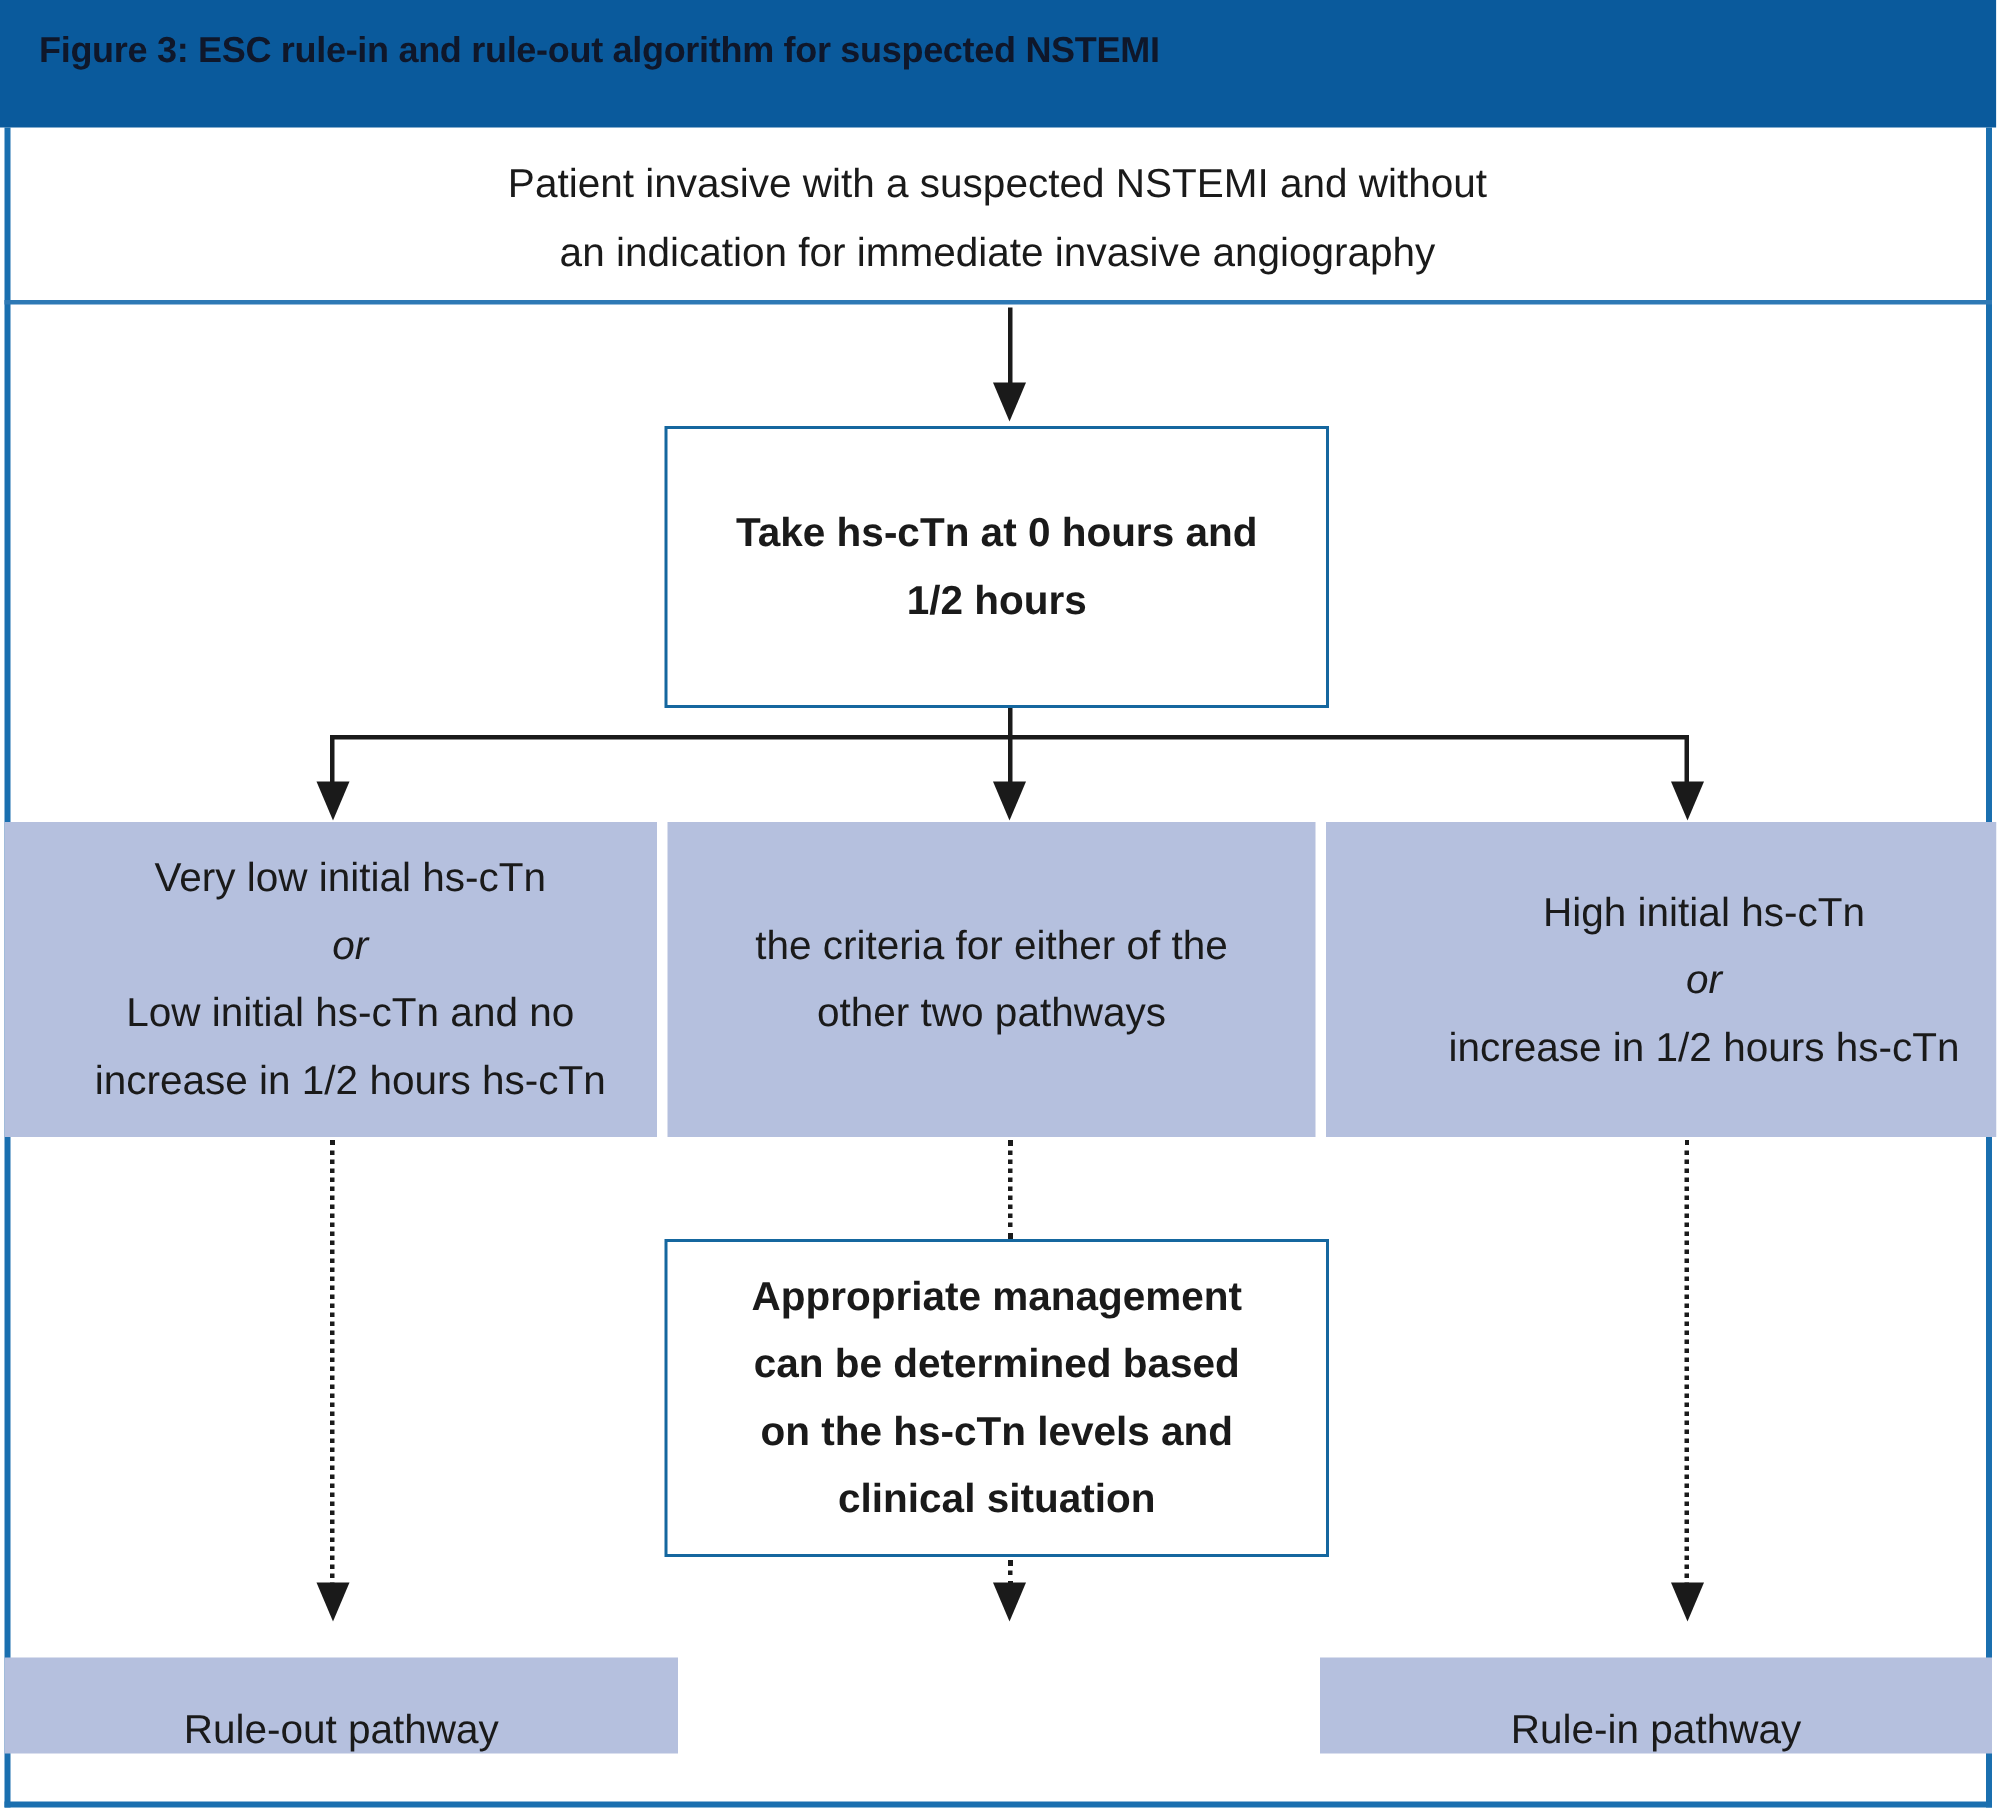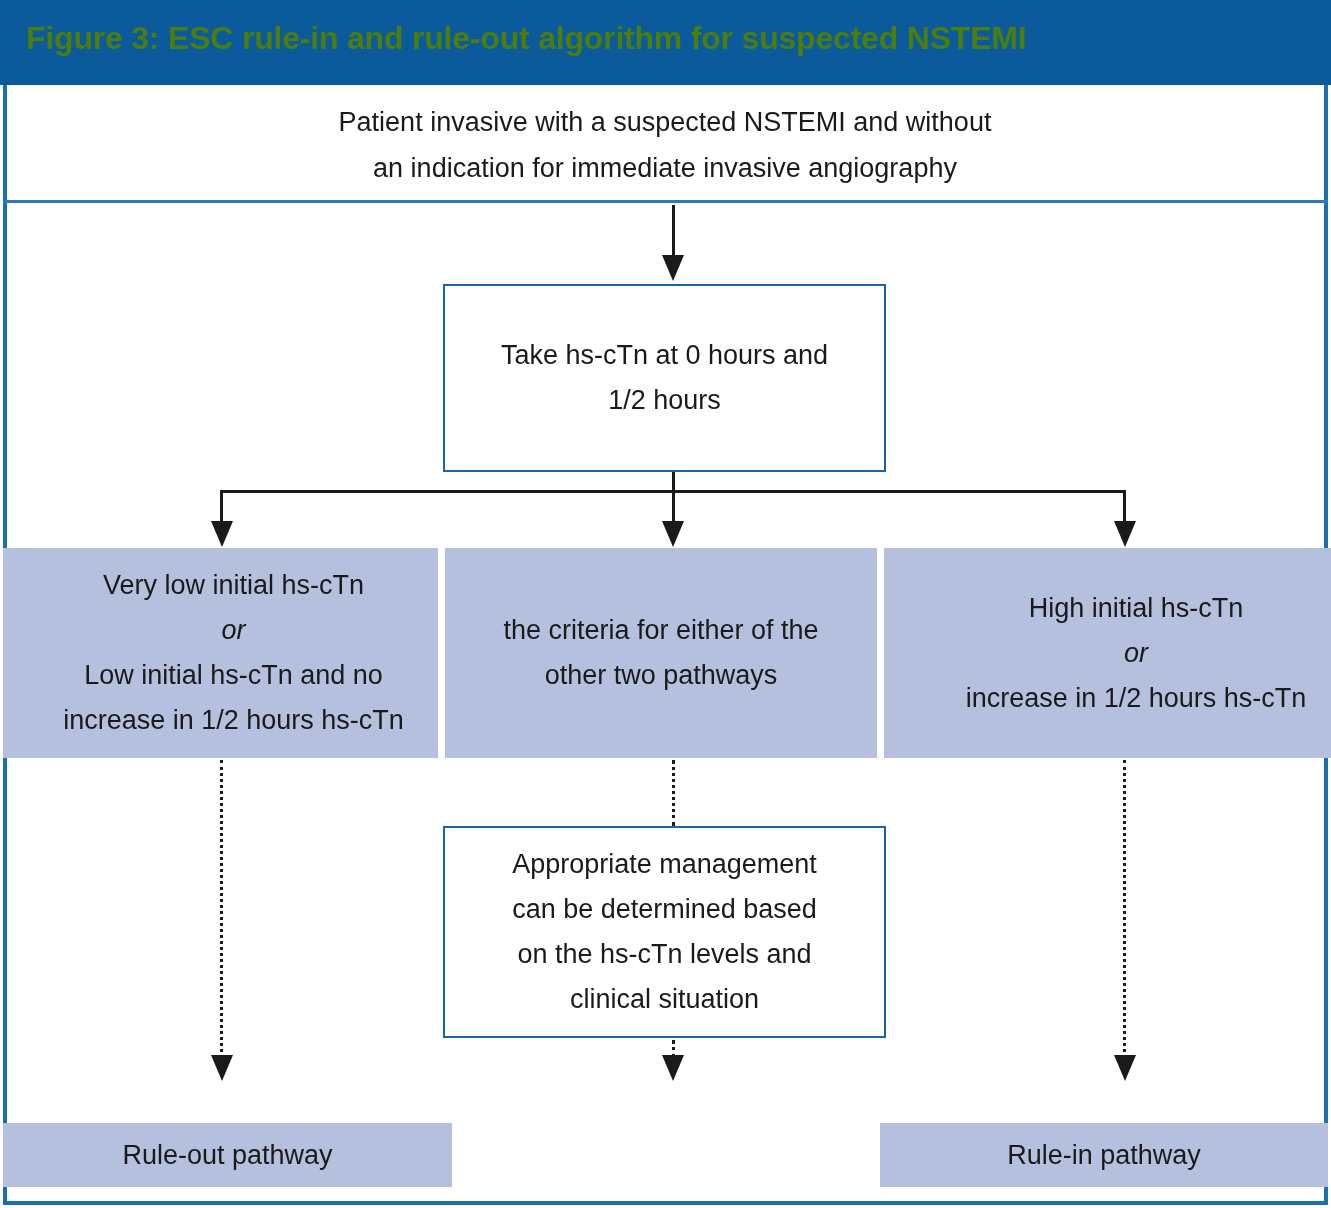--- a/index.html
+++ b/index.html
@@ -27,22 +27,22 @@
     width: 1331px;
     height: 85px;
     background: #0A5A9C;
     box-sizing: border-box;
   }
   .header-title {
     position: absolute;
     left: 26px;
     top: 20px;
     width: 1290px;
-    color: #4d7c0f;
-    font-size: 32px;
+    color: #0f172a;
+    font-size: 24px;
     font-weight: bold;
     letter-spacing: -0.2px;
     white-space: nowrap;
   }
 
   
   .frame-left {
     position: absolute;
     left: 3px;
     top: 85px;
@@ -118,20 +118,21 @@
     background: #ffffff;
     border: 2px solid #15679F;
     box-sizing: border-box;
     display: flex;
     align-items: center;
     justify-content: center;
     text-align: center;
     font-size: 27px;
     color: #1a1a1a;
     line-height: 45px;
+    font-weight: bold;
   }
 
   
   .sbox {
     position: absolute;
     background: #B5C0DE;
     box-sizing: border-box;
     display: flex;
     align-items: center;
     justify-content: center;
@@ -142,26 +143,25 @@
   }
   .sbox .inner { width: 100%; }
   .or {
     font-style: italic;
   }
   .pbox {
     position: absolute;
     background: #B5C0DE;
     box-sizing: border-box;
     display: flex;
-    align-items: center;
+    align-items: flex-end;
     justify-content: center;
     text-align: center;
     font-size: 27px;
     color: #1a1a1a;
-    margin-top: 18px;
   }
 </style>
 </head>
 <body>
 
 <div id="figure">
 
   <div class="header-bar"></div>
   <div class="header-title">Figure 3: ESC rule-in and rule-out algorithm for suspected NSTEMI</div>
 

